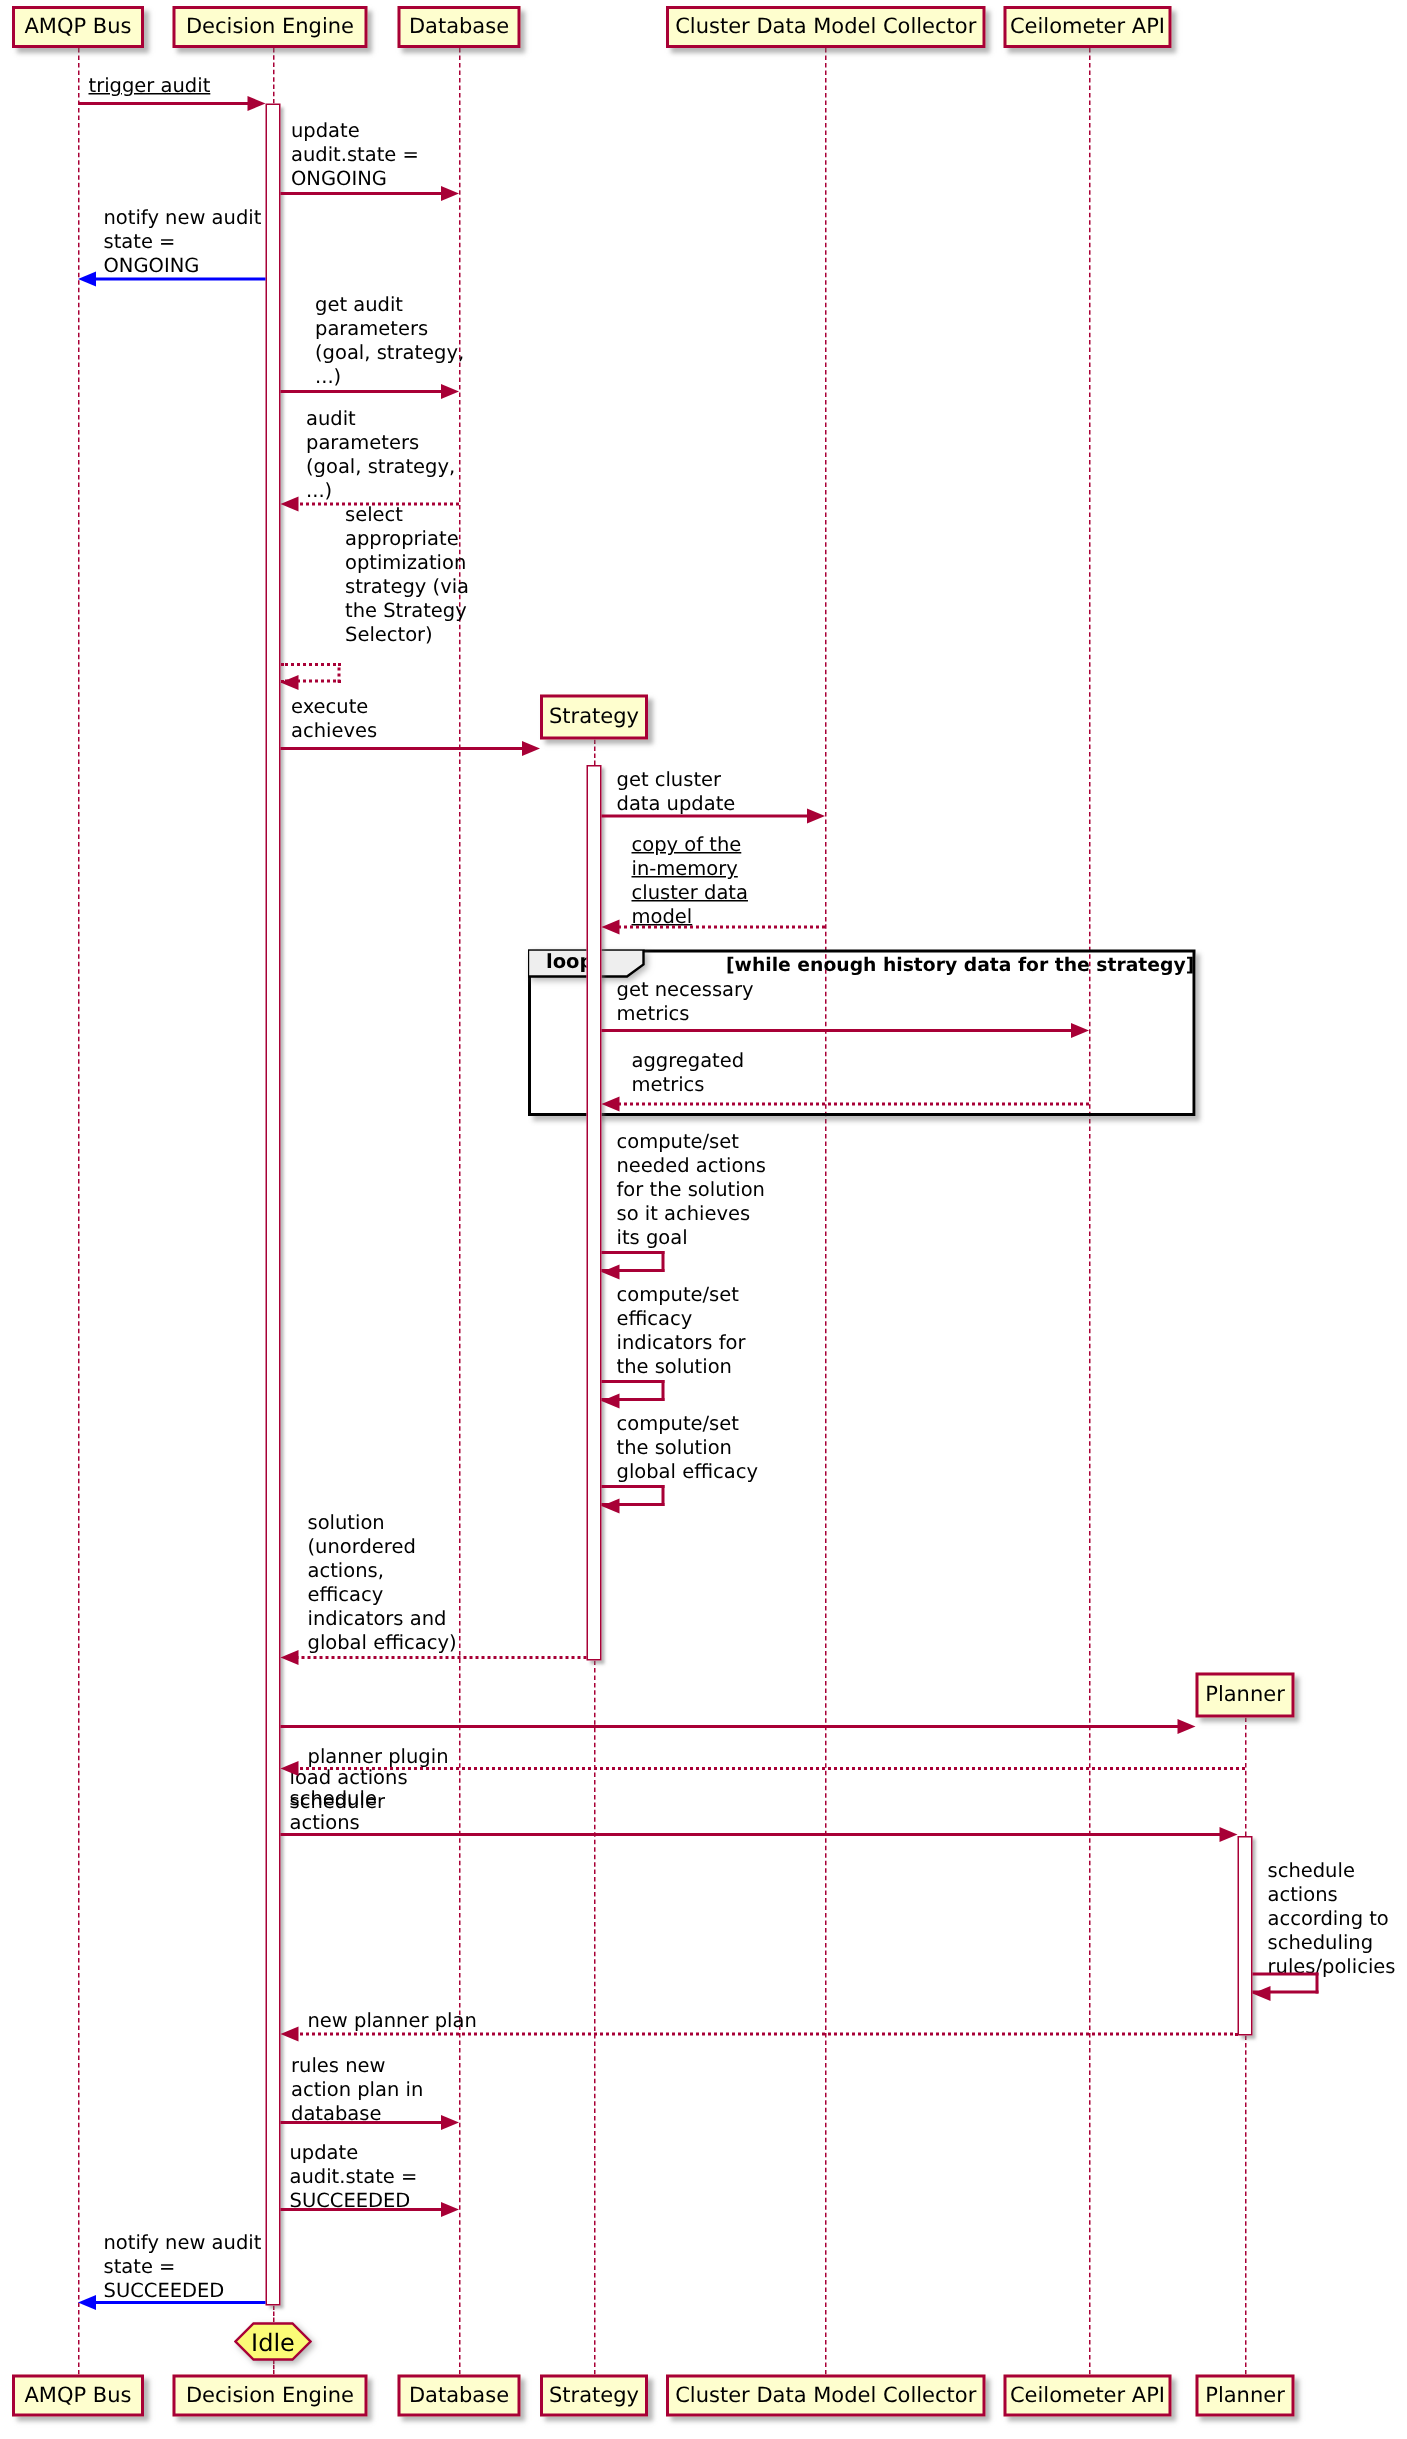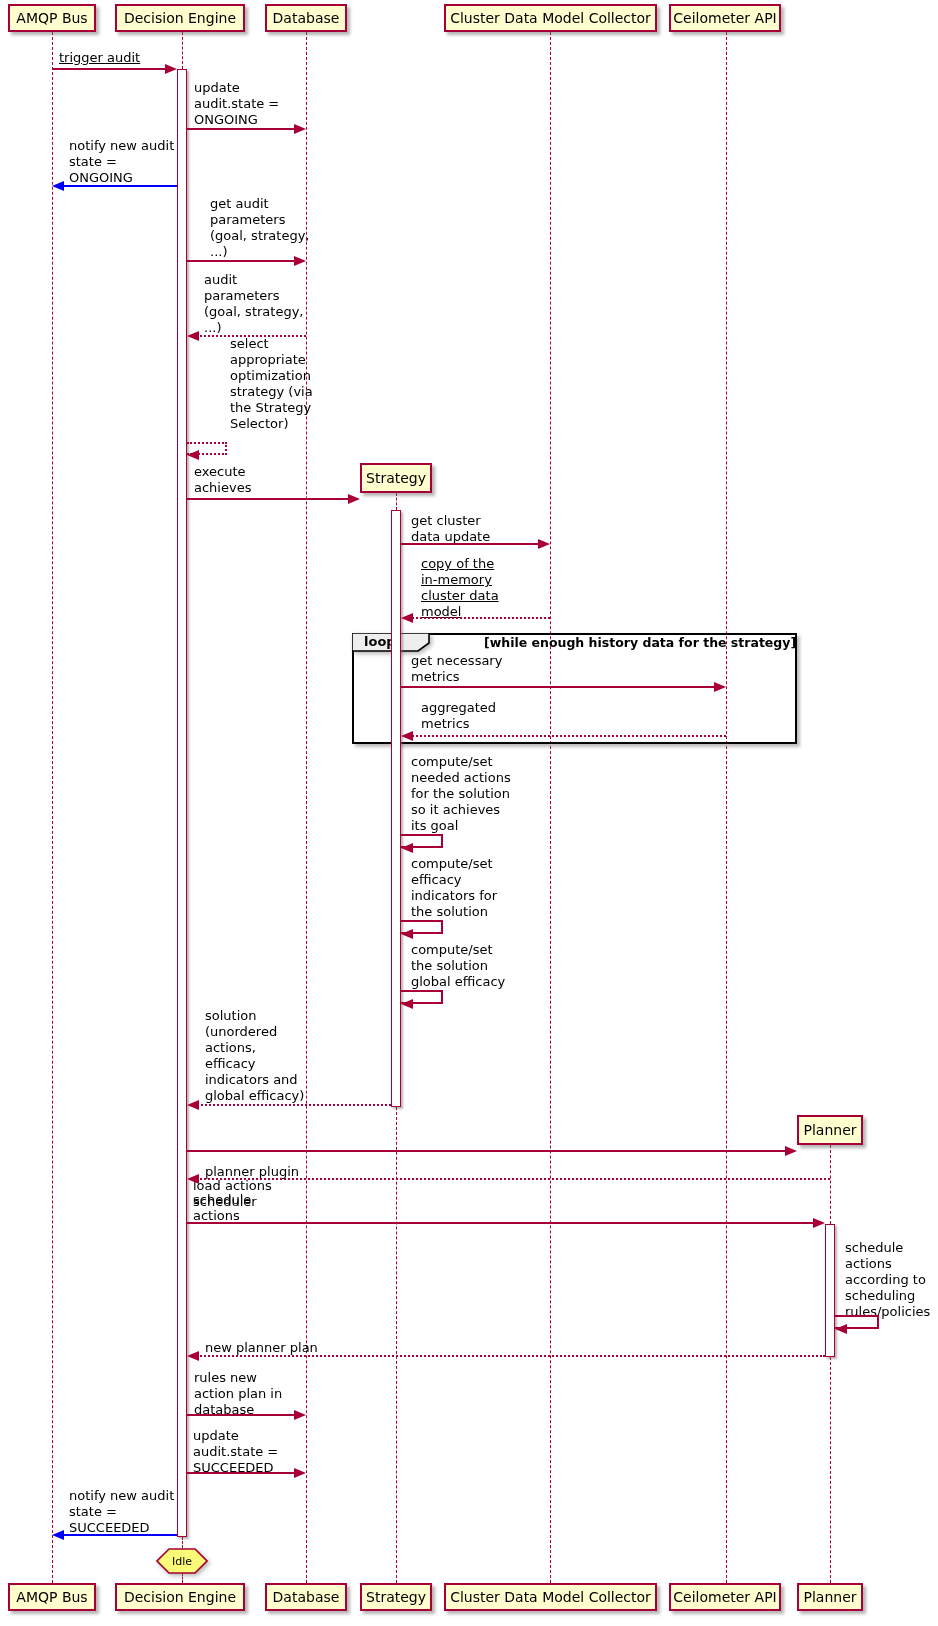--- a/index.html
+++ b/index.html
@@ -20,21 +20,21 @@
   .hr{border-left:12px solid #A80036;}
   .hl{border-right:12px solid #A80036;}
   .hl-blue{border-right:12px solid #0000FF;}
   .selfrect{position:absolute;box-sizing:border-box;border:2px solid #A80036;border-left:none;}
   .selfrect.dotted{border-style:dotted;border-left:none;}
   .frame{position:absolute;box-sizing:border-box;border:2px solid #000;
     box-shadow:3px 3px 3px rgba(110,110,110,.45);}
   .frame-op{position:absolute;font-size:13px;font-weight:bold;}
   .frame-guard{position:absolute;font-size:12.5px;font-weight:bold;white-space:nowrap;}
   .hexwrap{position:absolute;filter:drop-shadow(2px 2px 2px rgba(110,110,110,.5));}
-  .hexlabel{position:absolute;font-size:11px;display:flex;align-items:center;justify-content:center;}
+  .hexlabel{position:absolute;font-size:16px;display:flex;align-items:center;justify-content:center;}
 </style>
 </head>
 <body>
 
 <div id="canvas">
 
   <div class="lifeline" style="left:52px;top:32px;height:1551px;"></div>
   <div class="lifeline" style="left:182px;top:32px;height:37px;"></div>
   <div class="lifeline" style="left:182px;top:1537px;height:11px;"></div>
   <div class="lifeline" style="left:182px;top:1573px;height:10px;"></div>

